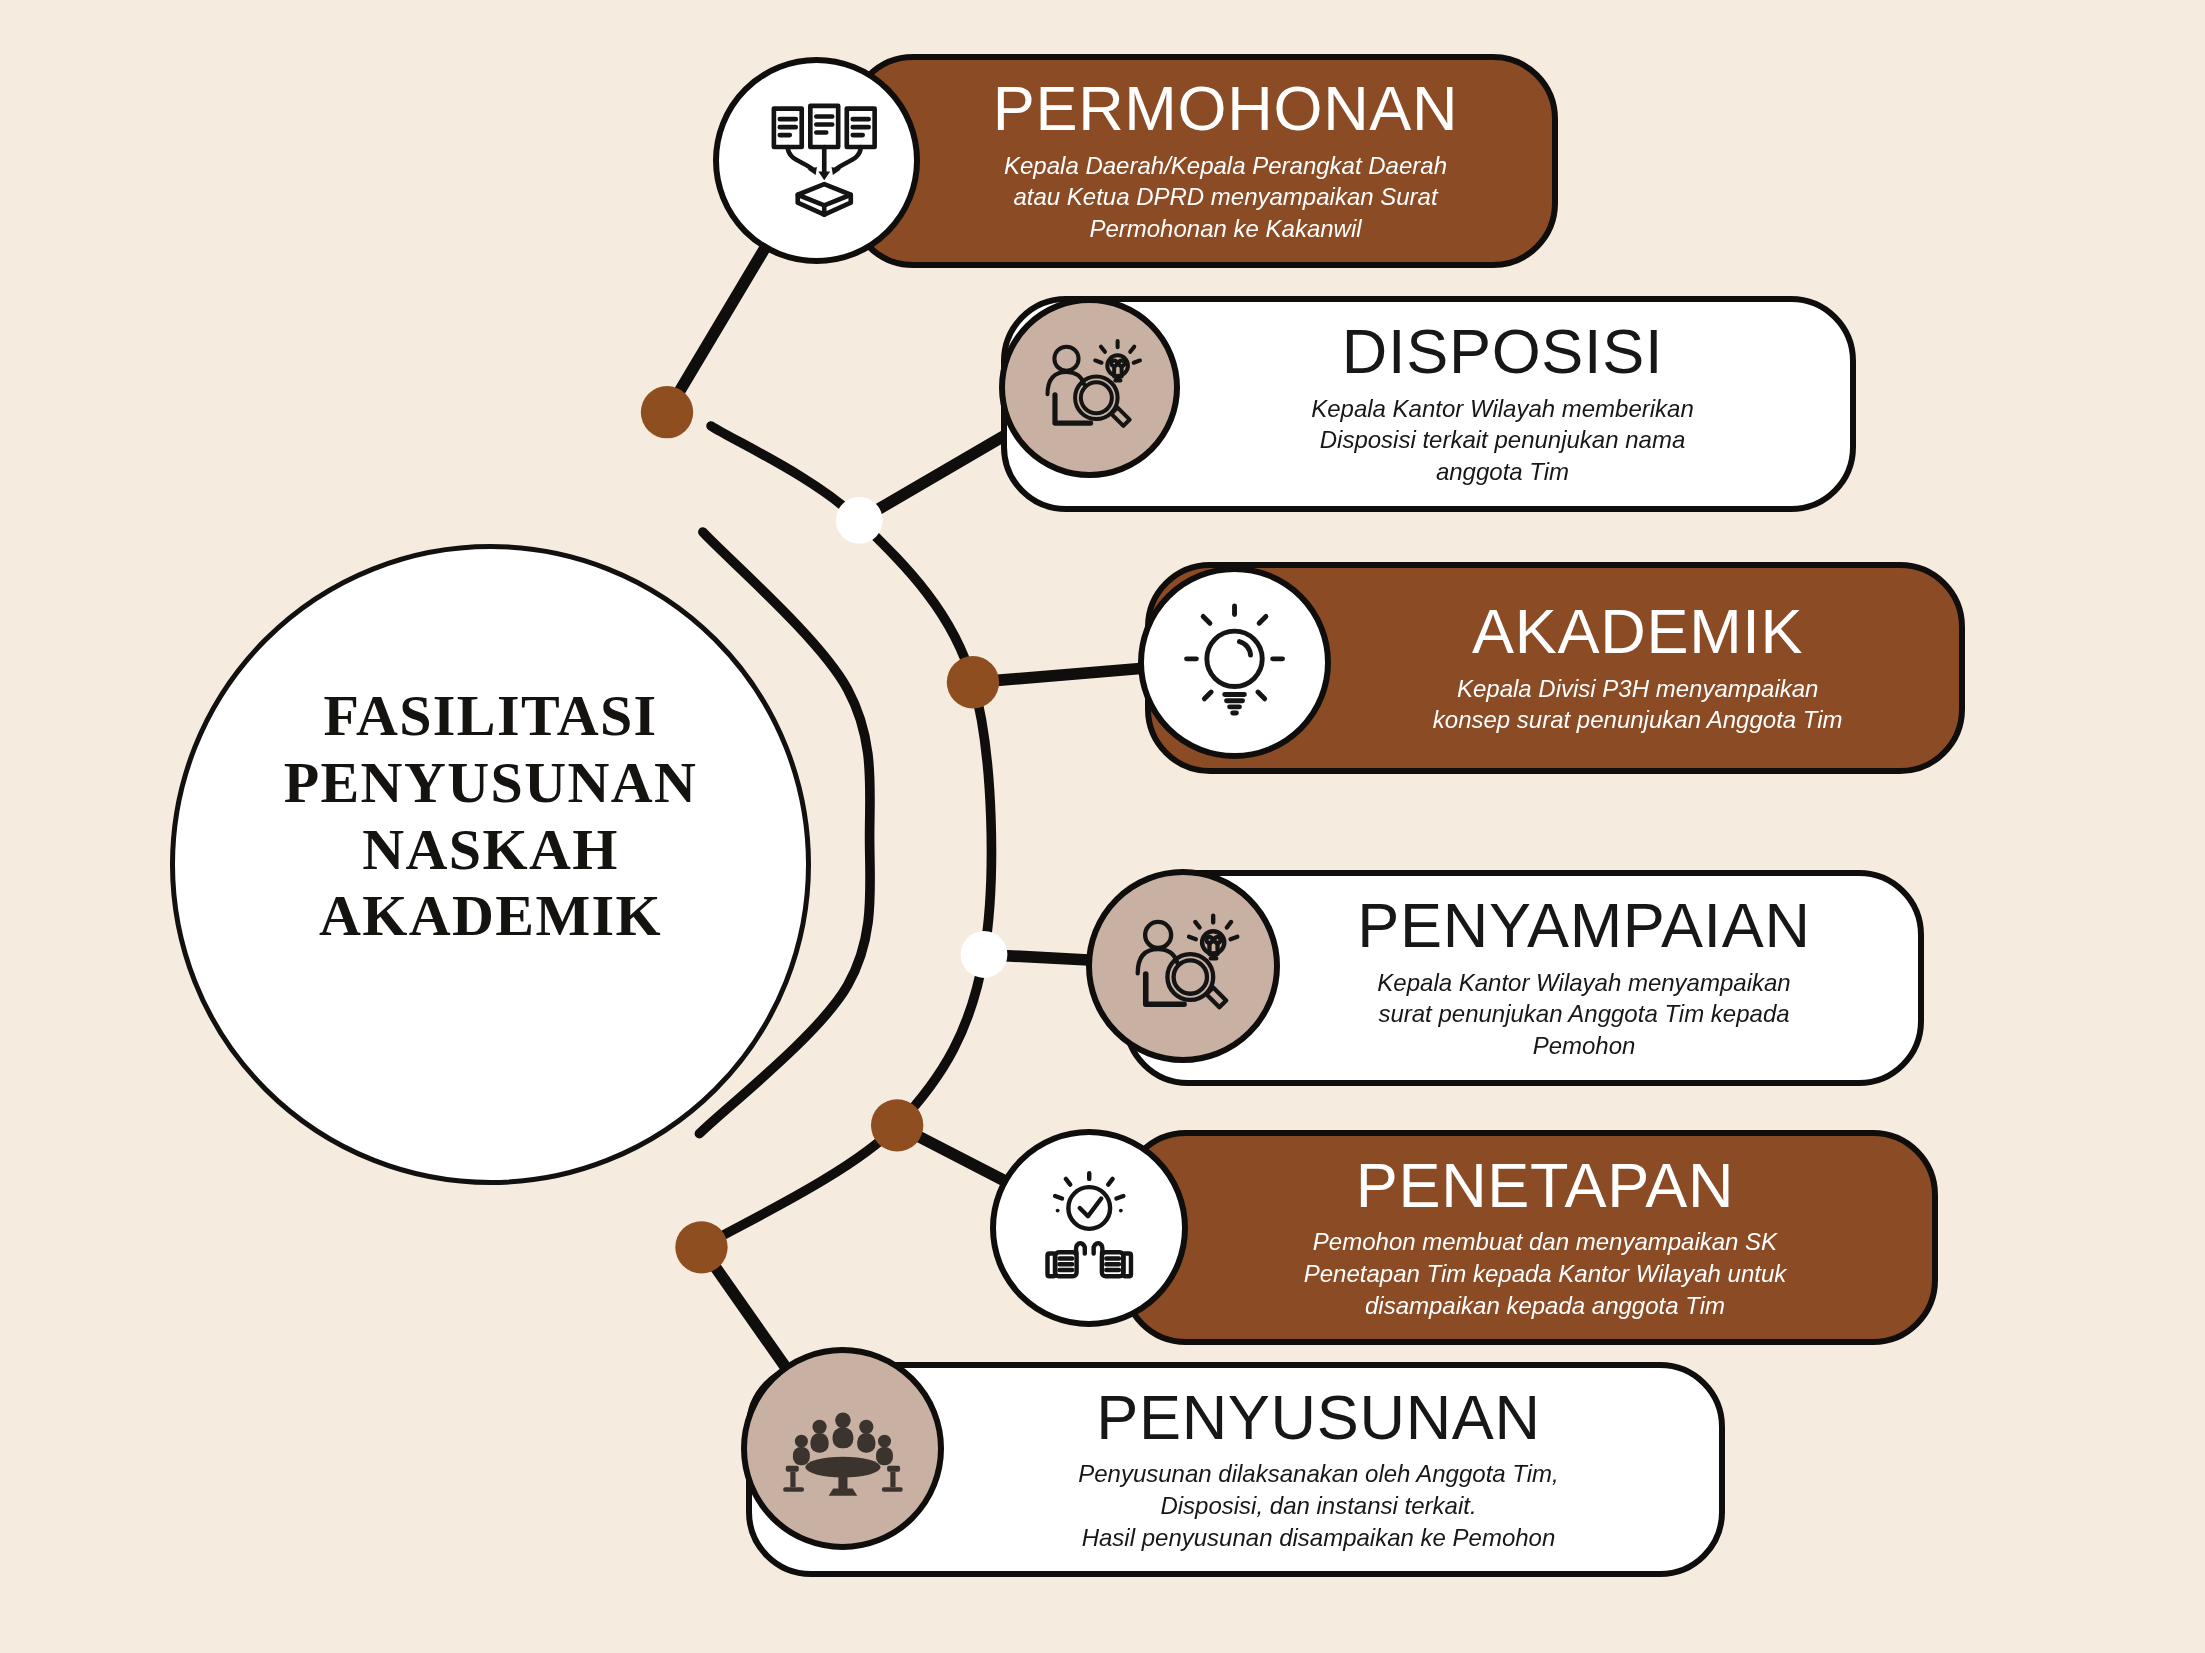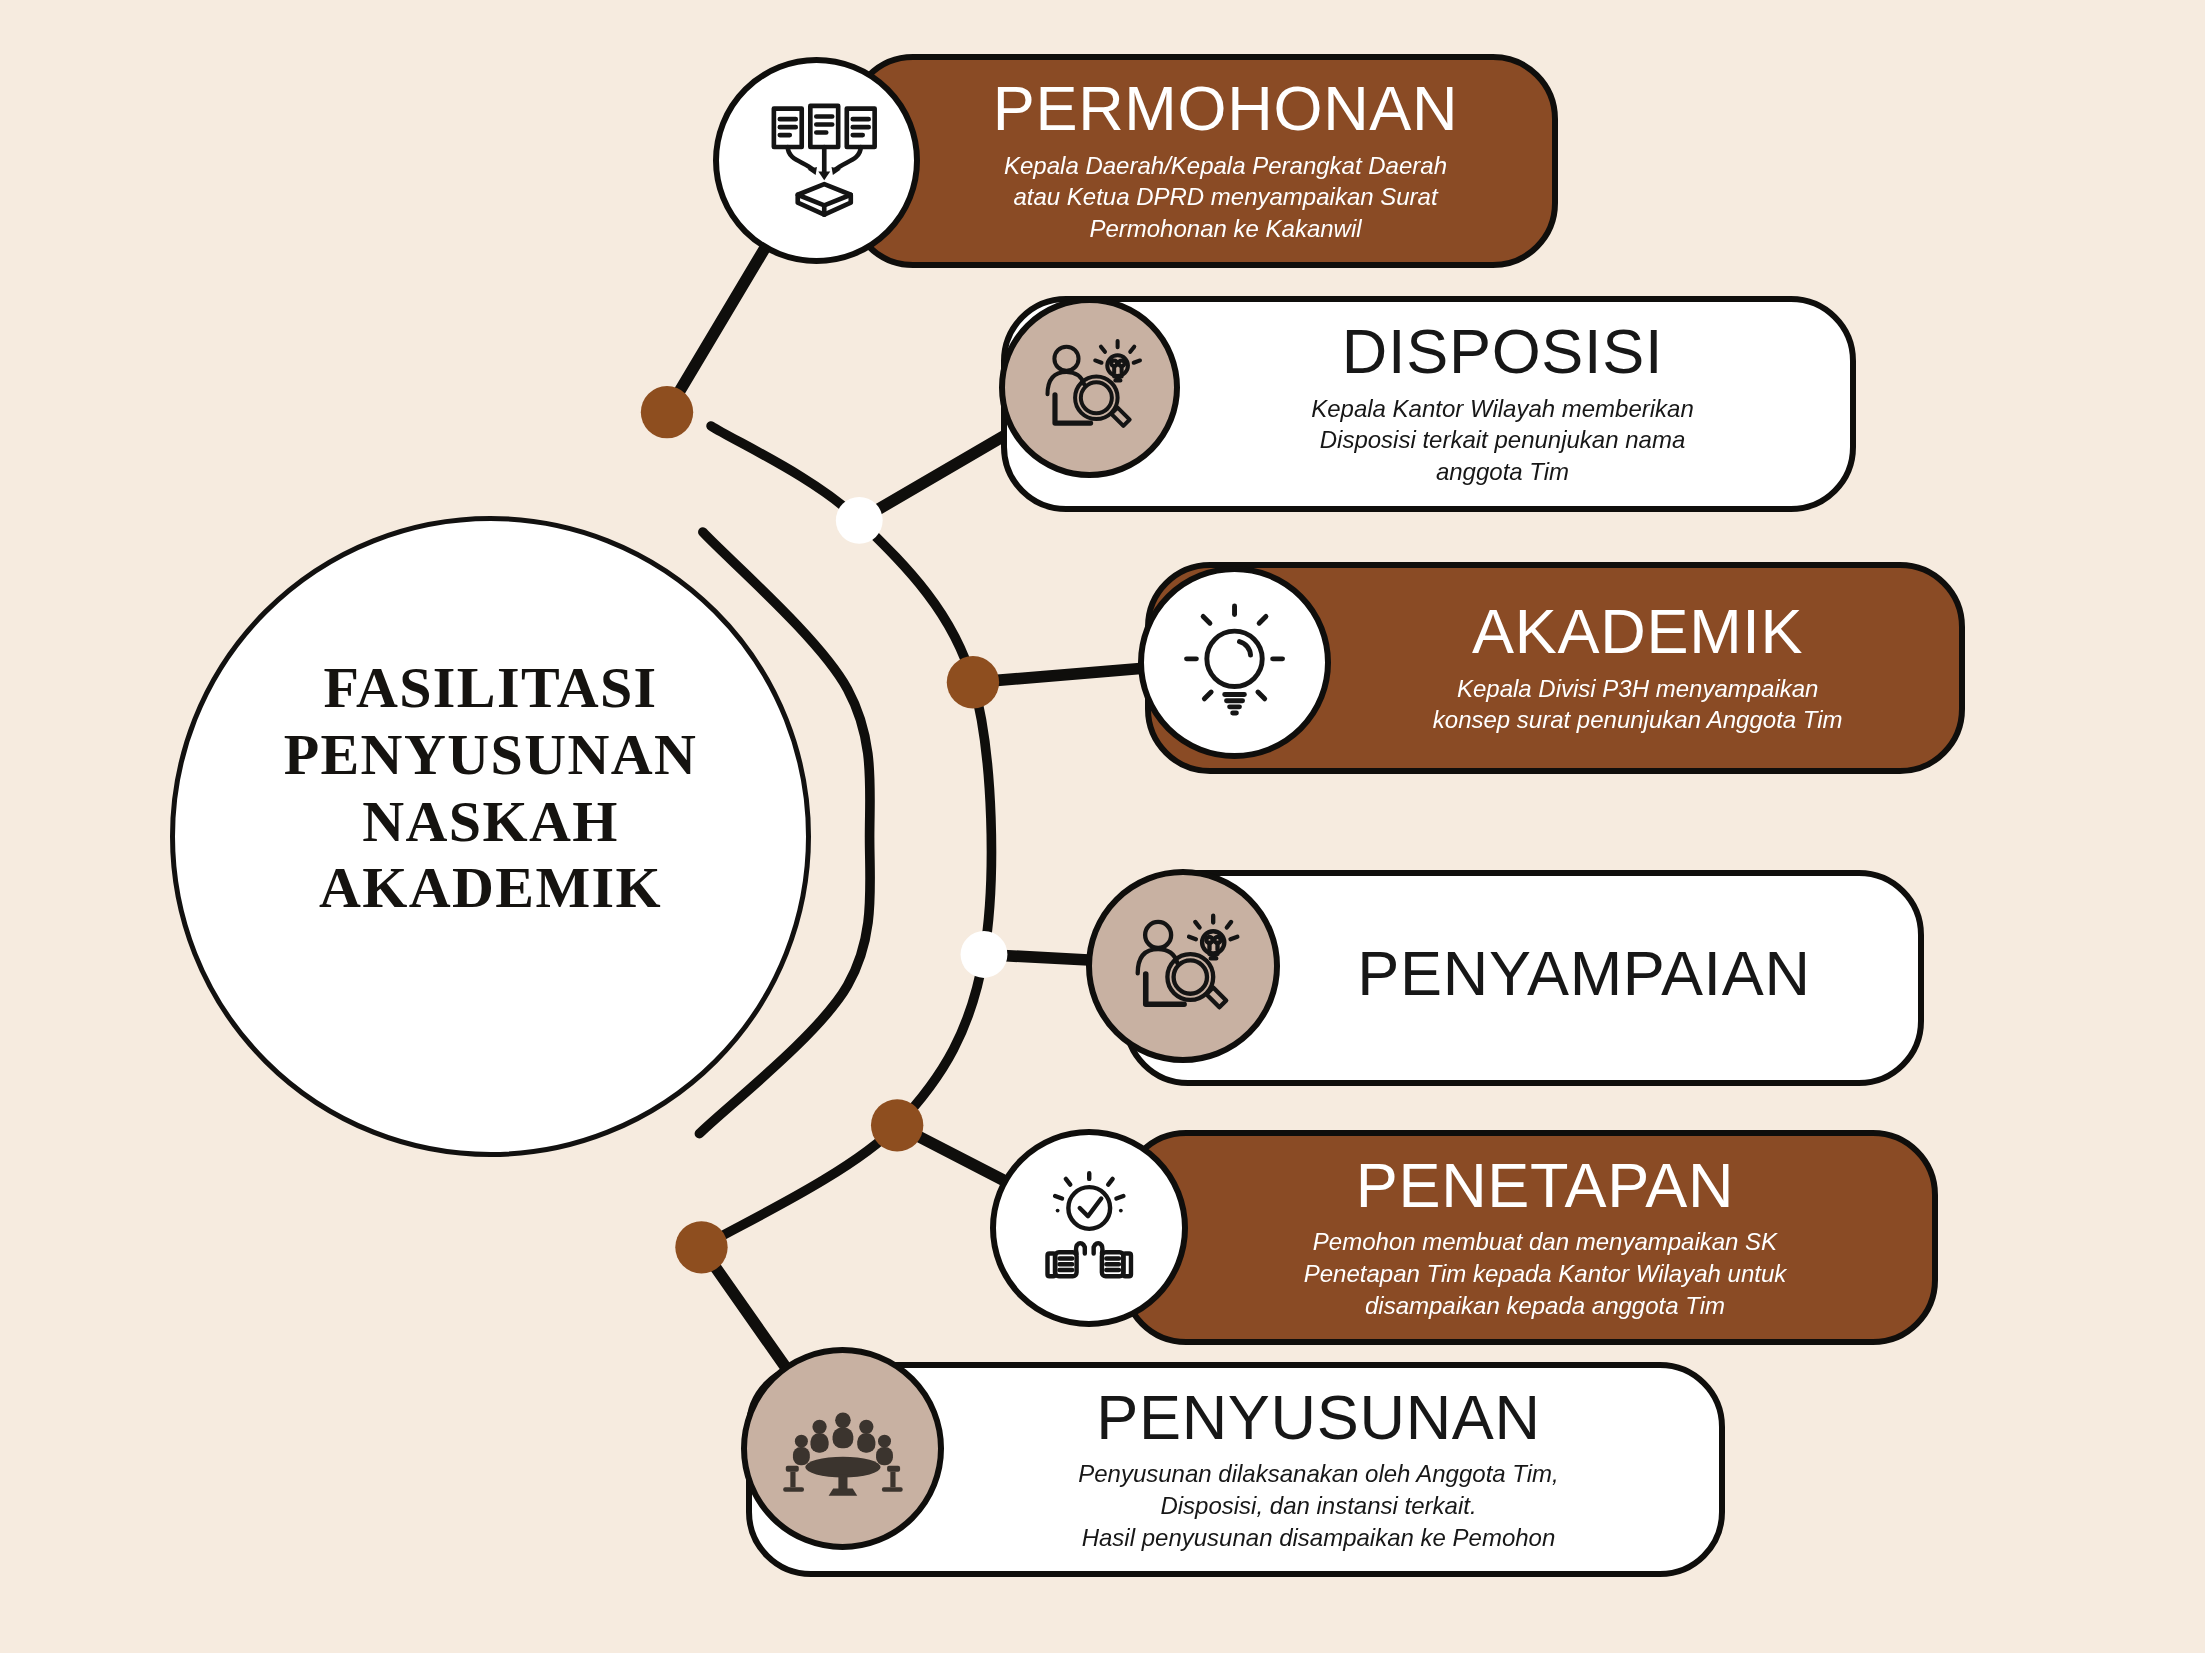--- a/index.html
+++ b/index.html
@@ -11,21 +11,21 @@
   }
   #canvas{position:relative;width:2205px;height:1654px;background:var(--bg,#f6ebdf);}
 
   #connector-layer{position:absolute;left:0;top:0;z-index:0;}
   .arc{fill:none;stroke:var(--line,#0f0e0c);stroke-width:14px;stroke-linecap:round;}
   .link{stroke:var(--line,#0f0e0c);stroke-width:17px;stroke-linecap:round;}
   .node-brown{fill:var(--node,#8e4e1f);}
   .node-white{fill:#ffffff;}
 
   .hub{
-    position:absolute;left:170px;top:516px;width:641px;height:641px;
+    position:absolute;left:170px;top:544px;width:641px;height:641px;
     background:#ffffff;border:5.5px solid #121110;border-radius:50%;
     display:flex;align-items:center;justify-content:center;z-index:1;
     box-sizing:border-box;
   }
   .hub-title{
     font-family:"Liberation Serif", serif;
     font-size:58px;line-height:1.15;font-weight:600;
     letter-spacing:1.4px;color:#151310;text-align:center;
     white-space:pre-line;margin:-96px 0 0 0;
   }
@@ -104,20 +104,23 @@
   </section>
 
   <section class="pill brown" style="left:1145px;top:562px;width:820px;height:212px;--pl:193px;--pr:27.6px">
     <h2 class="step-label">AKADEMIK</h2>
     <p class="step-desc">Kepala Divisi P3H menyampaikan
 konsep surat penunjukan Anggota Tim</p>
   </section>
 
   <section class="pill white" style="left:1123px;top:870px;width:801px;height:216px;--pl:159px;--pr:38px">
     <h2 class="step-label">PENYAMPAIAN</h2>
+    <p class="step-desc">Kepala Kantor Wilayah menyampaikan
+surat penunjukan Anggota Tim kepada
+Pemohon</p>
   </section>
 
   <section class="pill brown" style="left:1121px;top:1130px;width:817px;height:215px;--pl:72px;--pr:41px">
     <h2 class="step-label">PENETAPAN</h2>
     <p class="step-desc">Pemohon membuat dan menyampaikan SK
 Penetapan Tim kepada Kantor Wilayah untuk
 disampaikan kepada anggota Tim</p>
   </section>
 
   <section class="pill white" style="left:746px;top:1362px;width:979px;height:215px;--pl:207px;--pr:41px">

